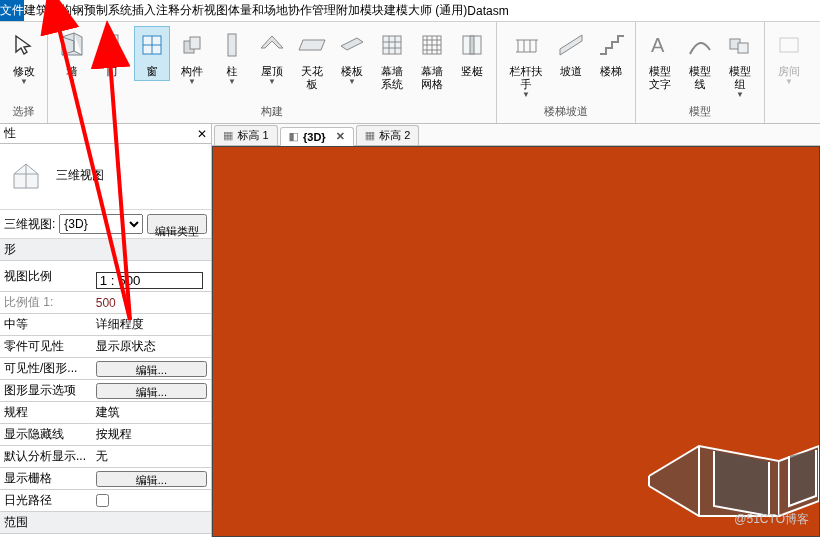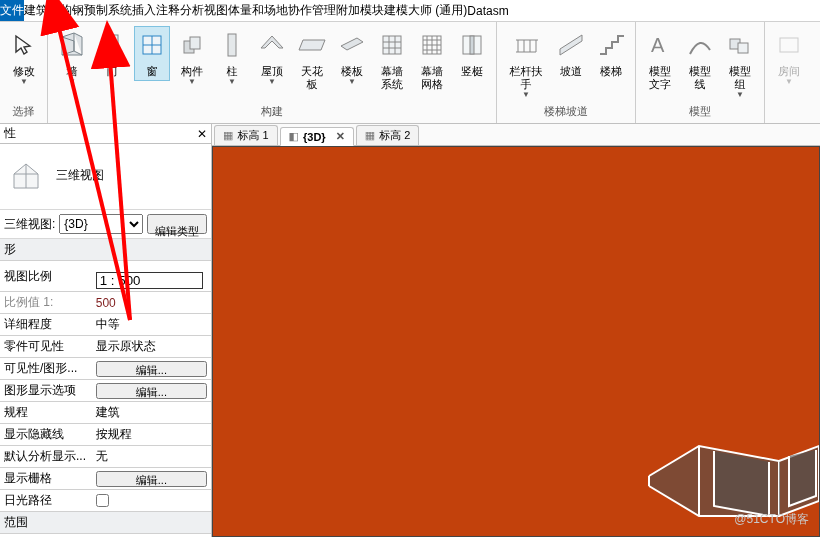--- a/index.html
+++ b/index.html
@@ -339,22 +339,22 @@
         <button class="prop-btn" style="width:auto;padding:8px 6px">编辑类型</button>
       </div>
       <div class="sect-head">形</div>
       <div class="prop-grid">
         <div>视图比例</div>
         <div>
             <input type="text" style="width: 96%; border: 1px solid rgb(51, 51, 51); padding: 0px 3px; margin-top: 9px;" value="1 : 500">
           </div>
         <div style="color:#888">比例值 1:</div>
         <div style="color:#7f1d1d">500</div>
+        <div>中等</div>
         <div>详细程度</div>
-        <div>中等</div>
         <div>零件可见性</div>
         <div>显示原状态</div>
         <div>可见性/图形...</div>
         <div>
             <button class="prop-btn">编辑...</button>
           </div>
         <div>图形显示选项</div>
         <div>
             <button class="prop-btn">编辑...</button>
           </div>

